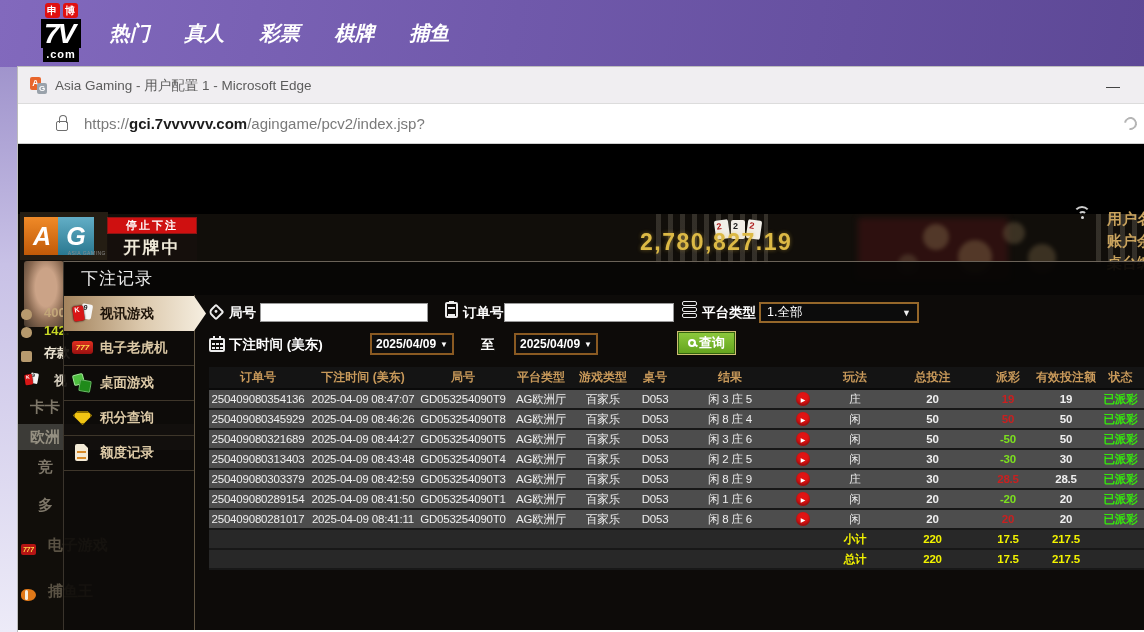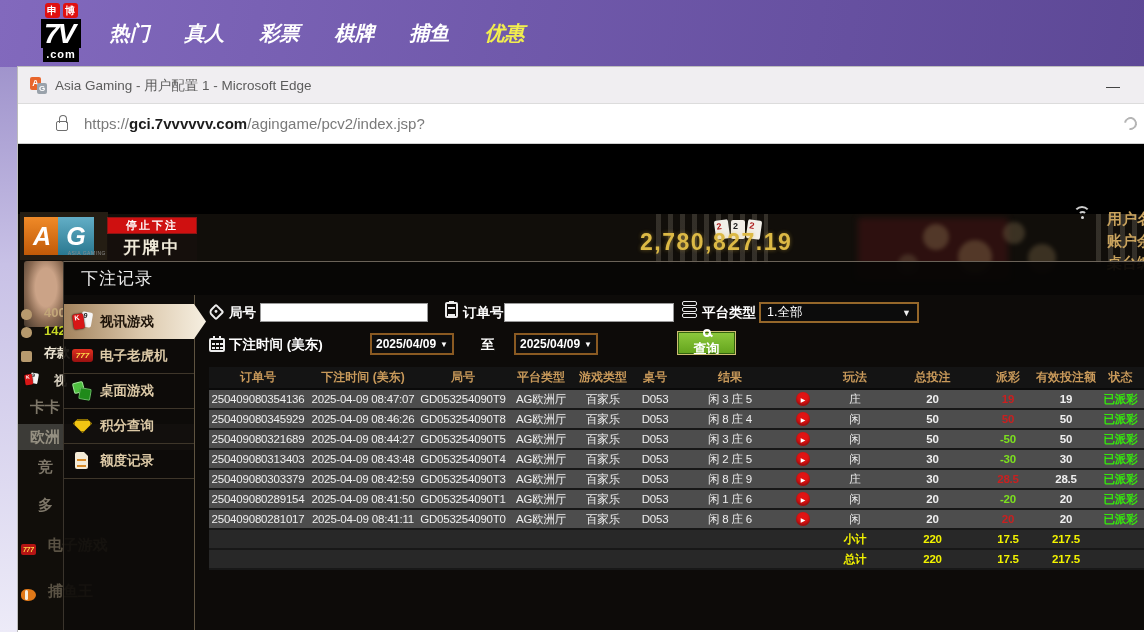--- a/index.html
+++ b/index.html
@@ -108,21 +108,21 @@
   .fish-ic { display:inline-block; width:15px; height:12px; background:#e07818; border-radius:50% 60% 60% 50%;
     position:relative; flex-shrink:0; }
   .fish-ic::after { content:''; position:absolute; left:4px; top:1px; width:3px; height:10px; background:#f5efe2; border-radius:2px; }
 
   
   .dialog { position:absolute; left:45px; top:117px; right:0; bottom:0; background:rgba(13,11,9,.9);
     border-top:1px solid #6a6258; border-left:1px solid #3a342c; }
   .dialog-title { height:33px; display:flex; align-items:center; padding-left:17px; font-size:17px;
     letter-spacing:1px; color:#f2f2f2; background:rgba(0,0,0,.4); }
   .side-divider { position:absolute; left:130px; top:33px; bottom:0; width:1px; background:#5e5340; }
-  .sidebar { position:absolute; left:0; top:42px; width:142px; }
+  .sidebar { position:absolute; left:0; top:34px; width:142px; }
   .side-item { width:130px; height:35px; display:flex; align-items:center; gap:7px; padding-left:8px;
     color:#dcc9a6; font-size:13.5px; font-weight:700; border-bottom:1px solid #3e362a; cursor:pointer; }
   .side-item.active { width:142px; border-bottom:none;
     clip-path:polygon(0 0,130px 0,142px 50%,130px 100%,0 100%);
     background:linear-gradient(90deg,#a3835d 0%,#dcc9ad 55%,#f6efe1 100%); color:#1e140a; }
 
   
   .ic { position:relative; width:21px; height:20px; flex-shrink:0; }
   .cards-ic .cb { position:absolute; right:1px; top:0; width:11px; height:15px; background:#f5f5f5; border-radius:2px;
     transform:rotate(10deg); color:#222; font-size:7px; font-weight:700; padding-left:2px; }
@@ -160,21 +160,21 @@
   .db-icon { position:absolute; width:15px; height:17px; display:flex; flex-direction:column; gap:1px; }
   .db-icon i { flex:1; border:1.6px solid #ececec; border-radius:2px; }
   .f-select { position:absolute; height:21px; background:#0c0c0c; border:2px solid #95672a; color:#fff;
     font-size:12.5px; display:flex; align-items:center; padding:0 6px; cursor:pointer; }
   .f-select .arr { margin-left:auto; font-size:9px; color:#eee; }
   .date-btn { position:absolute; height:22px; background:#0e0e0e; border:2px solid #8a5a22; color:#fff;
     font-size:12px; font-weight:700; display:flex; align-items:center; justify-content:center; gap:4px; cursor:pointer; }
   .date-btn .arr { font-size:8px; }
   .search-btn { position:absolute; height:22px; width:57px; background:linear-gradient(#8cc83c,#65a51e);
     border:1px solid #33640e; outline:1px solid #cdbd72; color:#fff; font-size:13px; font-weight:700;
-    display:flex; align-items:center; justify-content:center; gap:3px; cursor:pointer;flex-direction:column; }
+    display:flex; align-items:center; justify-content:center; gap:3px; cursor:pointer; }
   .mag-icon { width:8px; height:8px; border:2px solid #fff; border-radius:50%; position:relative; flex-shrink:0; }
   .mag-icon::after { content:''; position:absolute; width:5px; height:2px; background:#fff; right:-4px; bottom:-1px; transform:rotate(40deg); }
 
   
   .bet-table { position:absolute; left:145px; top:105px; width:936px; border-collapse:collapse; table-layout:fixed; }
   .bet-table th { height:22px; background:#141414; color:#c8995a; font-size:12px; font-weight:700;
     border-bottom:2px solid #0a0a0a; white-space:nowrap; overflow:hidden; }
   .bet-table td { height:20px; background:#4d4d4d; color:#efefef; font-size:11.5px; text-align:center;
     border-bottom:2px solid #181818; white-space:nowrap; overflow:hidden; letter-spacing:-.2px; }
   .bet-table td.num { font-weight:700; }
@@ -199,21 +199,20 @@
       </div>
       <div class="logo-main">7V</div>
       <div class="logo-com">.com</div>
     </div>
     <div class="nav-items">
       <span class="nav-item">热门</span>
       <span class="nav-item">真人</span>
       <span class="nav-item">彩票</span>
       <span class="nav-item">棋牌</span>
       <span class="nav-item">捕鱼</span>
-      <span class="nav-item highlight">优惠</span>
     </div>
   </div>
 
   <div class="left-strip"></div>
 
   <div class="edge">
     <div class="edge-titlebar">
       <div class="favicon">
         <span class="fav-a">A</span>
         <span class="fav-g">G</span>

